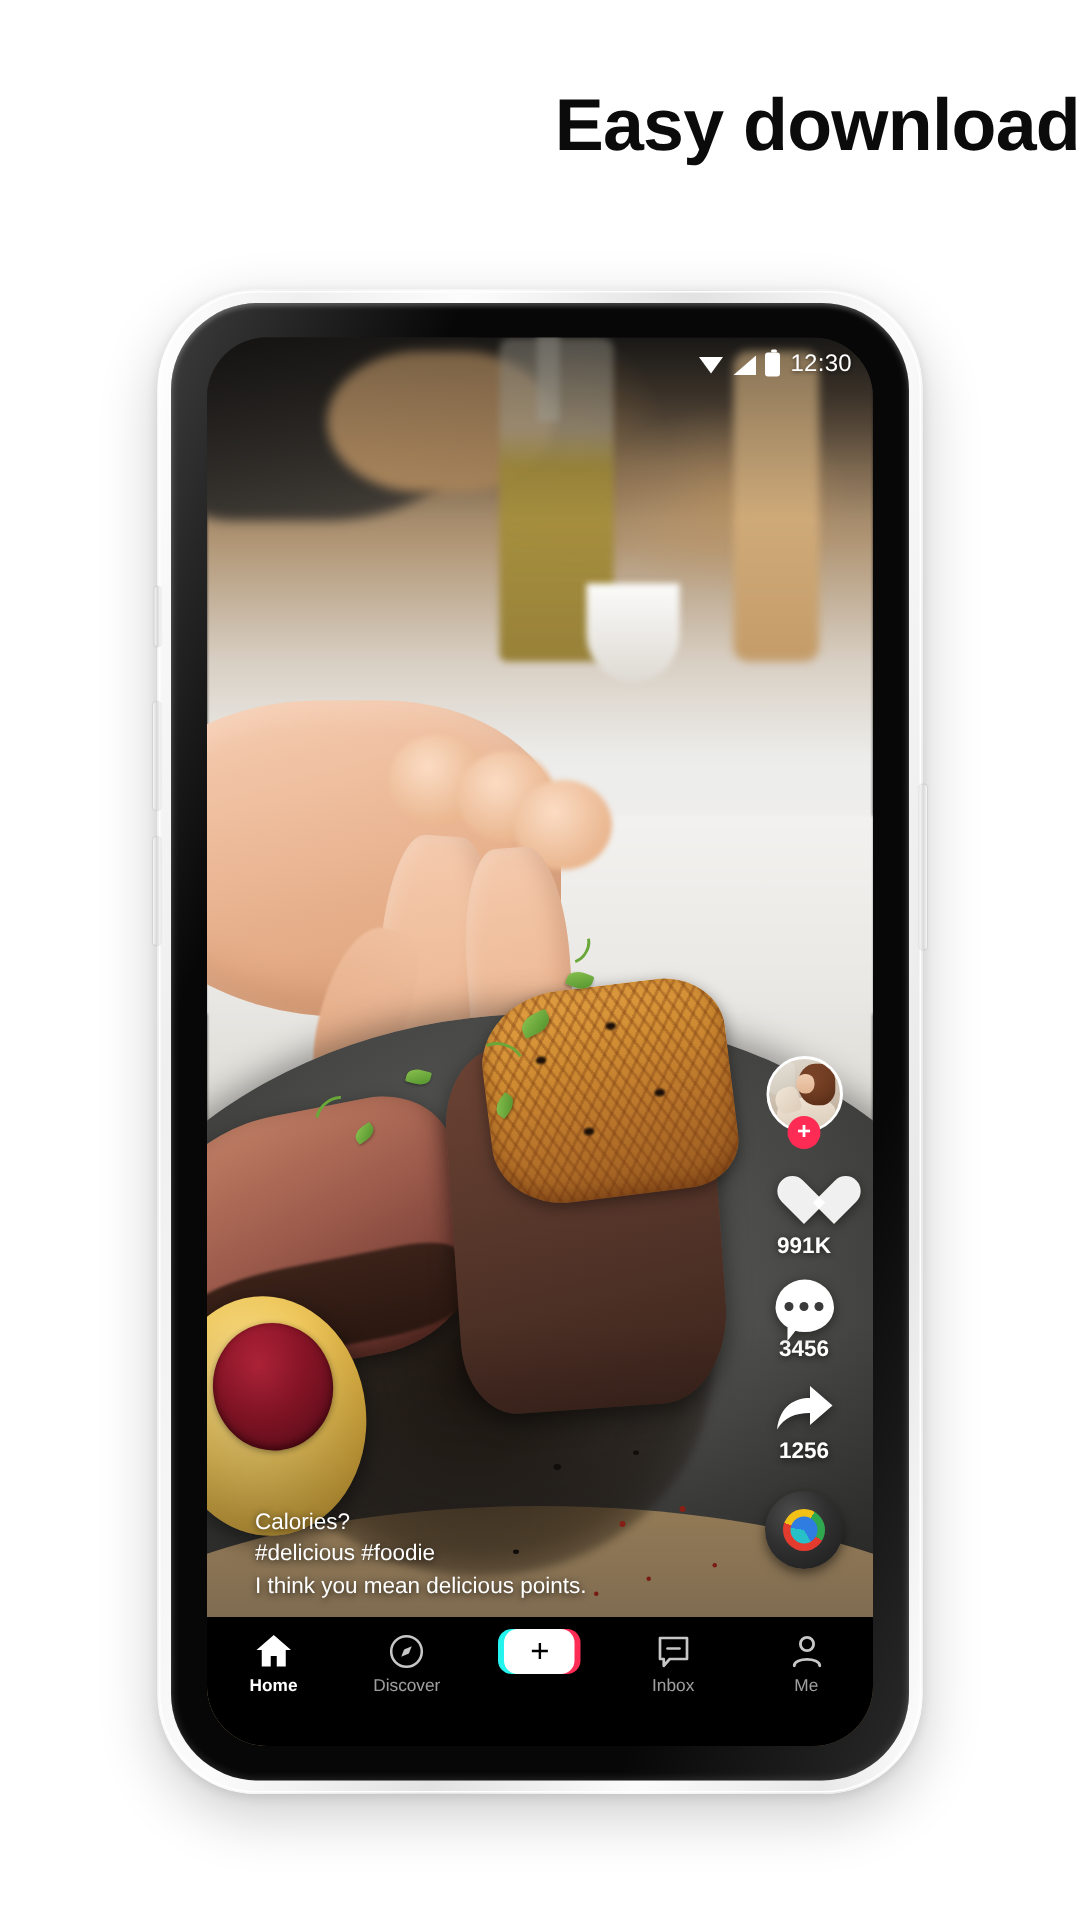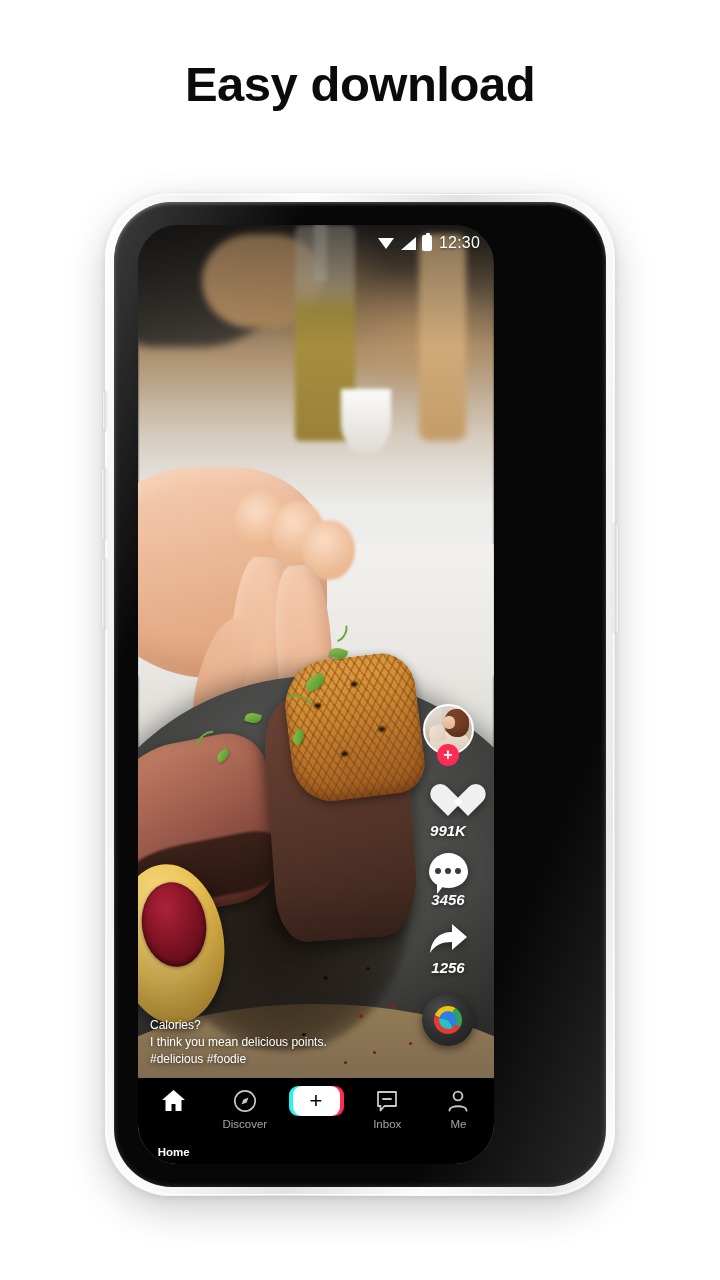--- a/index.html
+++ b/index.html
@@ -15,21 +15,21 @@
   #headline {
     position:absolute;
     top:52px; left:0; width:720px;
     text-align:center;
     color:#0b0b0b;
     font-size:49px;
     font-weight:bold;
     letter-spacing:-0.5px;
     line-height:1.32;
   }
-  #headline .ln { display:block; }
+  #headline .ln { display:block;text-align:right; }
 
   
   #phone-mockup {
     position:absolute;
     left:105px; top:193px;
     width:510px; height:1003px;
   }
   
   .frame-outer {
     position:absolute; inset:0;
@@ -50,21 +50,21 @@
     box-shadow:inset 0 0 5px 2px rgba(255,255,255,.10), inset 0 2px 3px rgba(255,255,255,.18);
   }
   .frame-bezel::after {
     content:""; position:absolute; inset:0; border-radius:58px;
     background:linear-gradient(112deg,rgba(255,255,255,.22) 0%,rgba(255,255,255,0) 22%,rgba(255,255,255,0) 78%,rgba(255,255,255,.14) 100%);
     pointer-events:none;
   }
   
   .screen {
     position:absolute; left:33px; top:32px;
-    width:356px; height:939px;
+    width:444px; height:939px;
     border-radius:40px;
     overflow:hidden;
     background:#000;
   }
 
   
   .btn-side { position:absolute; background:linear-gradient(90deg,#f6f6f6,#d9d9d9,#f8f8f8); border-radius:2px; box-shadow:0 0 1px rgba(0,0,0,.35); }
   .btn-mute  { left:-2px; top:198px;  width:4px; height:40px; }
   .btn-volup { left:-3px; top:275px;  width:5px; height:72px; }
   .btn-voldn { left:-3px; top:365px;  width:5px; height:72px; }
@@ -310,21 +310,20 @@
   
   .rail {
     position:absolute; right:10px; bottom:118px;
     width:72px;
     display:flex; flex-direction:column; align-items:center; gap:14px;
   }
   .rail-item { display:flex; flex-direction:column; align-items:center; }
   .rail-count {
     color:#fff; font-size:15px; font-weight:bold; margin-top:3px;
     text-shadow:0 1px 4px rgba(0,0,0,.6);
-    font-style:italic;
   }
   .avatar-wrap { position:relative; width:51px; height:51px; margin-bottom:14px; }
   .avatar {
     width:51px; height:51px; border-radius:50%;
     border:2px solid #fff; overflow:hidden; position:relative;
     background:linear-gradient(170deg,#dfd7cd 0%,#cfc2b2 45%,#b9a894 100%);
   }
   .av-hair {
     position:absolute; left:42%; top:6%; width:52%; height:60%;
     background:radial-gradient(ellipse at 40% 40%, #7a4428, #55291551 75%, rgba(0,0,0,0) 82%),
@@ -394,38 +393,38 @@
     background:conic-gradient(from 30deg,#2f7de0 0deg 120deg,#27c0c9 120deg 250deg,#2f7de0 250deg 360deg);
     display:block;
   }
 
   
   .caption {
     position:absolute; left:12px; bottom:96px; width:300px;
     color:#fff; text-shadow:0 1px 5px rgba(0,0,0,.75);
   }
   .cap-user { font-size:19px; font-weight:bold; margin-bottom:7px; letter-spacing:.1px; }
-  .cap-line { font-size:12px; line-height:1.42; }
+  .cap-line { font-size:15px; line-height:1.42;margin-left:20px; }
   .music {
     position:absolute; left:12px; bottom:60px;
     color:#fff; font-size:15px; display:flex; align-items:center; gap:8px;
     text-shadow:0 1px 5px rgba(0,0,0,.75);
   }
   .ic-note { font-size:16px; }
 
   
   .bottomnav {
     position:absolute; left:0; bottom:0; width:100%; height:86px;
     background:#000;
     display:flex; align-items:flex-start; justify-content:space-around;
     padding-top:9px;
   }
   .nav-item { display:flex; flex-direction:column; align-items:center; gap:4px; width:74px; }
   .nav-label { font-size:11.5px; color:rgba(255,255,255,.62); }
-  .nav-item.active .nav-label { color:#fff; font-weight:bold;margin-top:28px; }
+  .nav-item.active .nav-label { color:#fff; font-weight:bold; }
   .nav-ico { height:27px; display:flex; align-items:center; justify-content:center; }
   .create-btn {
     width:47px; height:30px; border-radius:9px;
     position:relative; display:flex; align-items:center; justify-content:center;
   }
   .create-btn .cy, .create-btn .pk {
     position:absolute; top:0; width:42px; height:30px; border-radius:9px;
   }
   .create-btn .cy { left:-4px; background:#25F4EE; }
   .create-btn .pk { right:-4px; background:#FE2C55; }
@@ -559,22 +558,22 @@
         <span class="rail-count">1256</span>
       </div>
 
       <div class="disc">
         <div class="disc-rings"></div>
       </div>
     </div>
 
     <div class="caption">
       <div class="cap-line">Calories?</div>
+      <div class="cap-line">#delicious #foodie</div>
       <div class="cap-line">I think you mean delicious points.</div>
-      <div class="cap-line">#delicious #foodie</div>
     </div>
 
     <div class="music">
       <span class="ic-note">♫</span>
       <span>Original sound - cookingwithlynn</span>
     </div>
 
     <div class="bottomnav">
 
       <div class="nav-item active">

